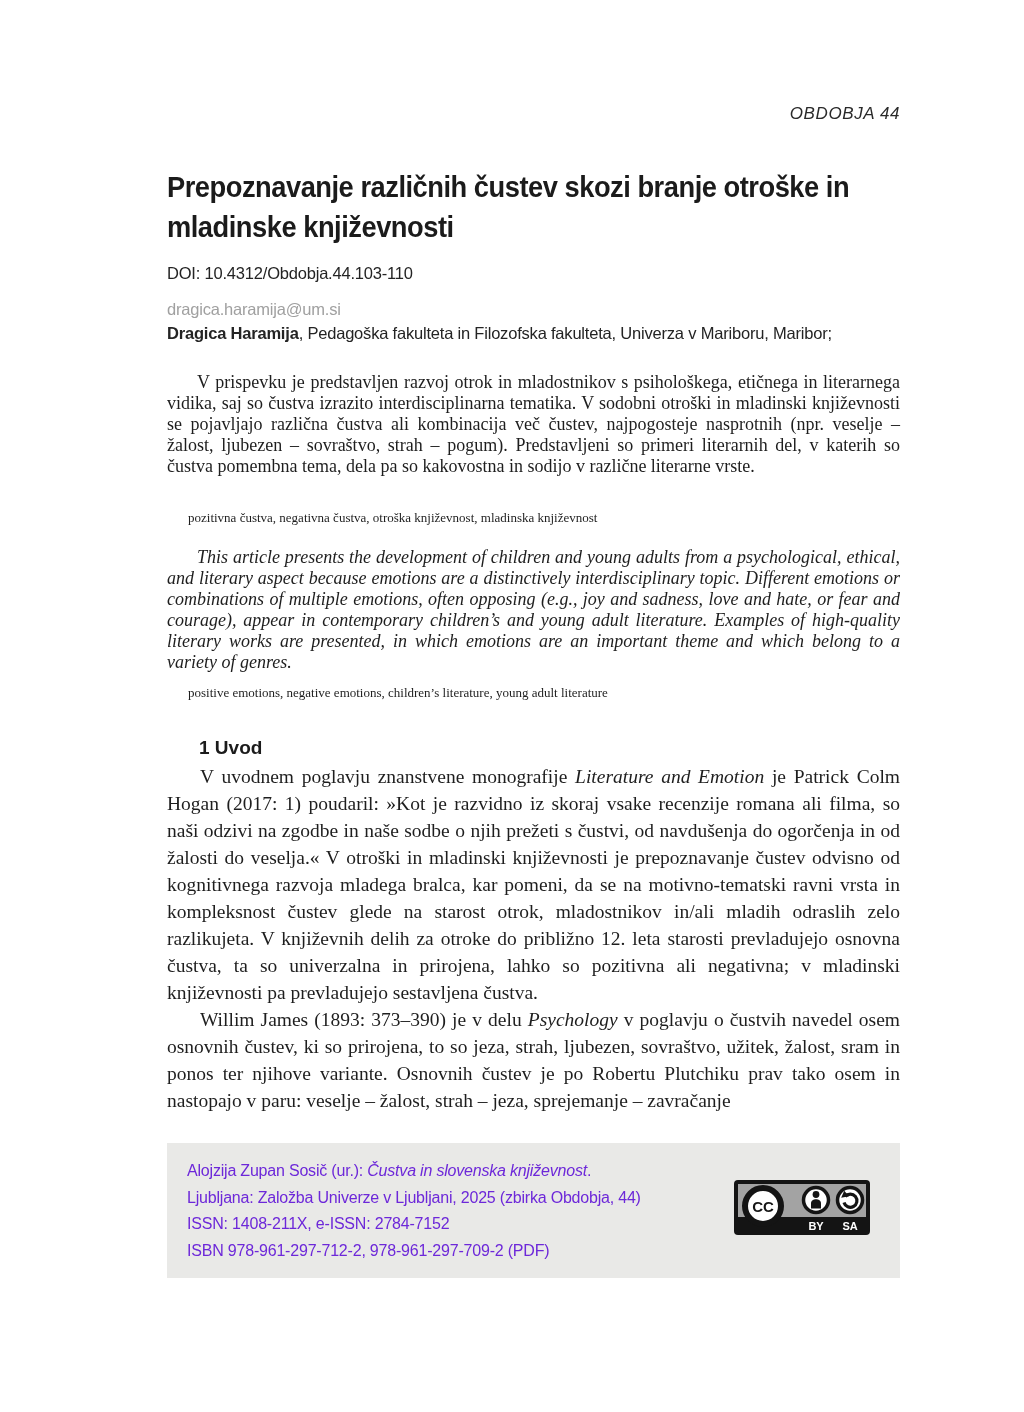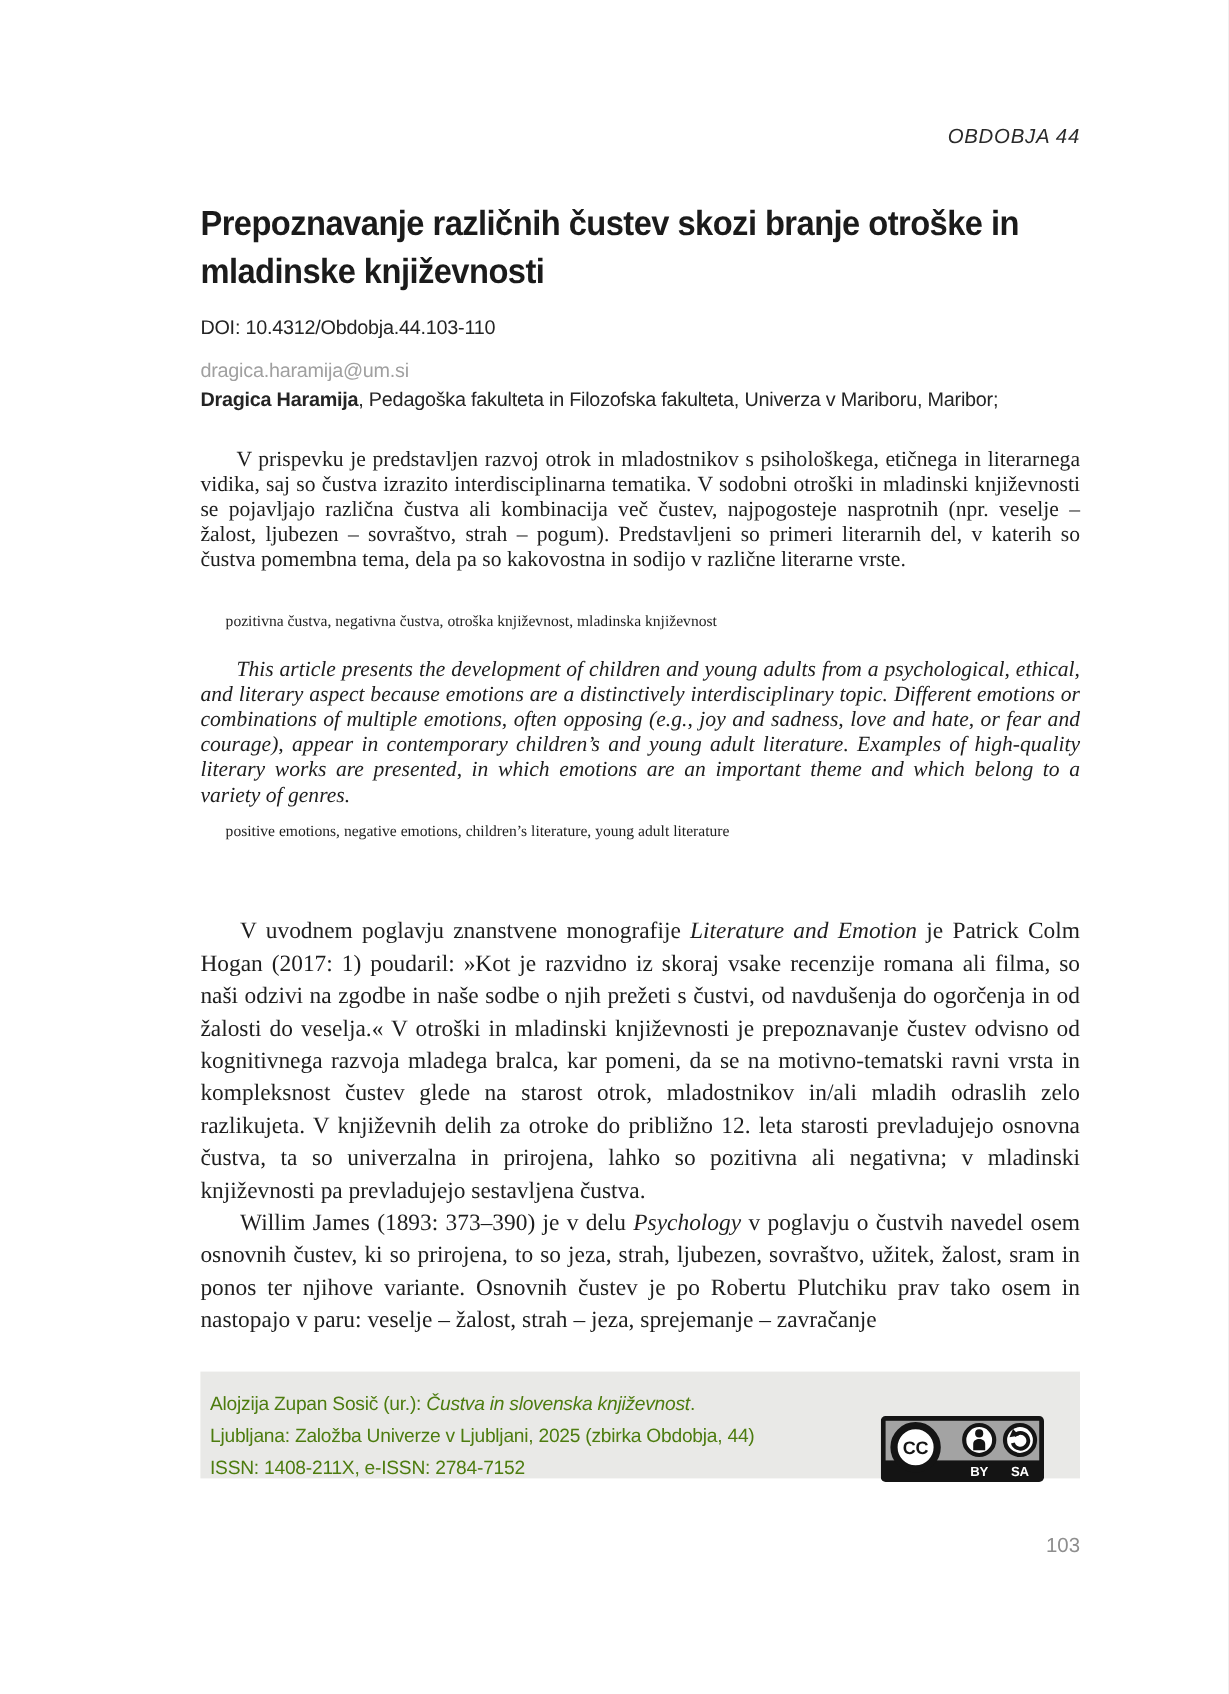--- a/index.html
+++ b/index.html
@@ -100,27 +100,27 @@
     font-size: 19.5px;
     line-height: 27px;
     text-align: justify;
   }
   .body-text p { text-indent: 33px; }
   .colophon {
     position: absolute;
     top: 1143px;
     left: 167px;
     width: 733px;
-    height: 89px;
+    height: 135px;
     background: #e9e9e7;
-    padding: 15px 8px;
+    padding: 15px 20px;
     font-size: 16px;
     line-height: 26.5px;
     letter-spacing: -0.2px;
-    color: #4d7c0f;
+    color: #6d28d9;
   }
   .cc-badge {
     position: absolute;
     top: 37px;
     right: 30px;
     width: 136px;
     height: 55px;
     cursor: pointer;
   }
   .page-number {
@@ -154,30 +154,32 @@
   </div>
 
   <p class="abstract abstract-sl serif">V prispevku je predstavljen razvoj otrok in mladostnikov s psihološkega, etičnega in literarnega vidika, saj so čustva izrazito interdisciplinarna tematika. V sodobni otroški in mladinski književnosti se pojavljajo različna čustva ali kombinacija več čustev, najpogosteje nasprotnih (npr. veselje – žalost, ljubezen – sovraštvo, strah – pogum). Predstavljeni so primeri literarnih del, v katerih so čustva pomembna tema, dela pa so kakovostna in sodijo v različne literarne vrste.</p>
 
   <p class="keywords keywords-sl serif">pozitivna čustva, negativna čustva, otroška književnost, mladinska književnost</p>
 
   <p class="abstract abstract-en serif">This article presents the development of children and young adults from a psychological, ethical, and literary aspect because emotions are a distinctively interdisciplinary topic. Different emotions or combinations of multiple emotions, often opposing (e.g., joy and sadness, love and hate, or fear and courage), appear in contemporary children’s and young adult literature. Examples of high-quality literary works are presented, in which emotions are an important theme and which belong to a variety of genres.</p>
 
   <p class="keywords keywords-en serif">positive emotions, negative emotions, children’s literature, young adult literature</p>
 
+  <h2 class="section-heading">1 Uvod</h2>
 
   <div class="body-text serif">
     <p><span>V uvodnem poglavju znanstvene monografije </span><i>Literature and Emotion</i><span> je Patrick Colm Hogan (2017: 1) poudaril: »Kot je razvidno iz skoraj vsake recenzije romana ali filma, so naši odzivi na zgodbe in naše sodbe o njih prežeti s čustvi, od navdušenja do ogorčenja in od žalosti do veselja.« V otroški in mladinski književnosti je prepoznavanje čustev odvisno od kognitivnega razvoja mladega bralca, kar pomeni, da se na motivno-tematski ravni vrsta in kompleksnost čustev glede na starost otrok, mladostnikov in/ali mladih odraslih zelo razlikujeta. V književnih delih za otroke do približno 12. leta starosti prevladujejo osnovna čustva, ta so univerzalna in prirojena, lahko so pozitivna ali negativna; v mladinski književnosti pa prevladujejo sestavljena čustva.</span></p>
     <p><span>Willim James (1893: 373–390) je v delu </span><i>Psychology</i><span> v poglavju o čustvih navedel osem osnovnih čustev, ki so prirojena, to so jeza, strah, ljubezen, sovraštvo, užitek, žalost, sram in ponos ter njihove variante. Osnovnih čustev je po Robertu Plutchiku prav tako osem in nastopajo v paru: veselje – žalost, strah – jeza, sprejemanje – zavračanje</span></p>
   </div>
 
   <div class="colophon">
     <div><span>Alojzija Zupan Sosič (ur.): </span><i>Čustva in slovenska književnost</i><span>.</span></div>
     <div>Ljubljana: Založba Univerze v Ljubljani, 2025 (zbirka Obdobja, 44)</div>
     <div>ISSN: 1408-211X, e-ISSN: 2784-7152</div>
+    <div>ISBN 978-961-297-712-2, 978-961-297-709-2 (PDF)</div>
 
     <svg class="cc-badge" viewBox="0 0 136 55" xmlns="http://www.w3.org/2000/svg">
       <rect x="0" y="0" width="136" height="55" rx="4" fill="#141414"></rect>
       <rect x="4" y="4" width="128" height="33" fill="#a3a3a3"></rect>
 
       <g>
         <circle cx="29" cy="26" r="18" fill="#ffffff" stroke="#141414" stroke-width="6"></circle>
         <text x="29" y="31.5" text-anchor="middle" font-family="Liberation Sans, sans-serif" font-weight="bold" font-size="15" fill="#141414">CC</text>
       </g>
 
@@ -190,15 +192,14 @@
       <g>
         <circle cx="116" cy="20" r="12.5" fill="#ffffff" stroke="#141414" stroke-width="3.5"></circle>
         <path d="M111.2,16.5 A6.6,6.6 0 1 1 110,22.5" fill="none" stroke="#141414" stroke-width="3.2"></path>
         <polygon points="107.2,17.8 115.2,16.2 110.2,10.8" fill="#141414"></polygon>
       </g>
       <text x="82" y="50" text-anchor="middle" font-family="Liberation Sans, sans-serif" font-weight="bold" font-size="11" fill="#ffffff">BY</text>
       <text x="116" y="50" text-anchor="middle" font-family="Liberation Sans, sans-serif" font-weight="bold" font-size="11" fill="#ffffff">SA</text>
     </svg>
   </div>
 
-  <div class="page-number">103</div>
 
 </div>
 
 </body></html>

